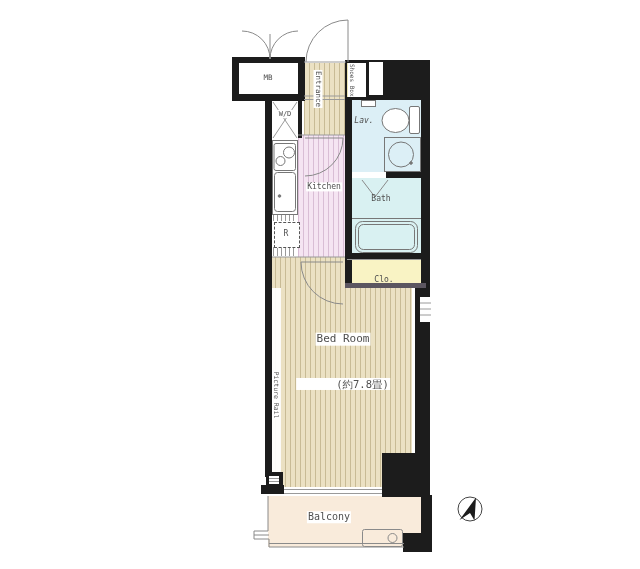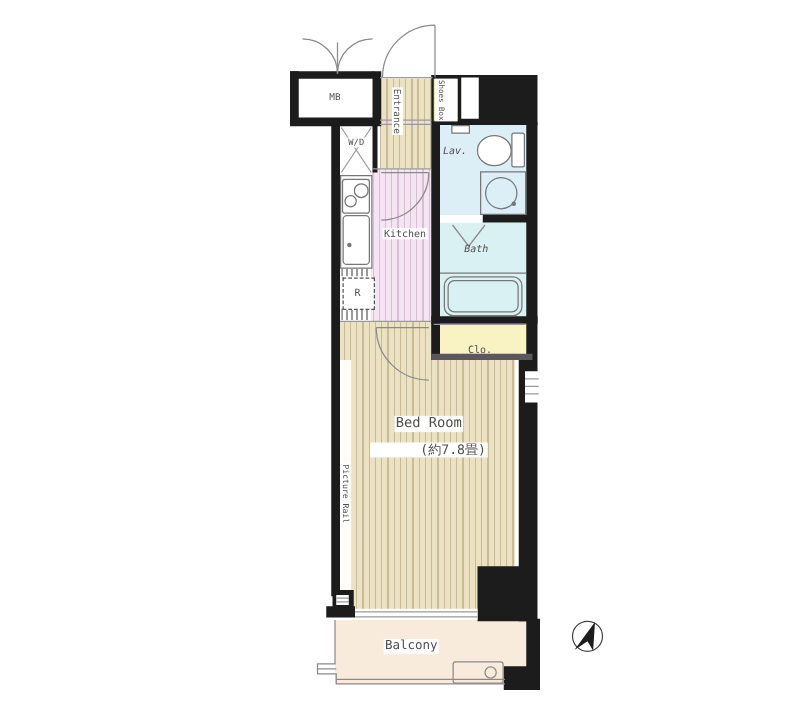--- a/index.html
+++ b/index.html
@@ -146,20 +146,20 @@
     </g>
   </svg>
 
   <div class="lbl" style="left:228px;top:78px;font-size:7.5px;">MB</div>
   <div class="vlbl" style="left:278px;top:89px;font-size:7.5px;">Entrance</div>
   <div class="vlbl nobg" style="left:317px;top:80px;font-size:6px;line-height:1.4;width:18px;height:32px;transform:translate(-50%,-50%);">Shoes Box</div>
   <div class="lbl" style="left:245px;top:114px;font-size:7px;">W/D</div>
   <div class="lbl" style="left:284px;top:187px;">Kitchen</div>
   <div class="lbl nobg" style="left:246px;top:234px;">R</div>
   <div class="lbl" style="left:324px;top:121px;background:transparent;font-style:italic;">Lav.</div>
-  <div class="lbl" style="left:341px;top:199px;background:transparent;font-style:italic;">Bath</div>
+  <div class="lbl" style="left:341px;top:199px;background:transparent;">Bath</div>
   <div class="lbl" style="left:344px;top:280px;background:transparent;">Clo.</div>
   <div class="lbl" style="left:303px;top:339px;font-size:11px;">Bed Room</div>
-  <div class="lbl" style="left:303px;top:360px;font-size:10.5px;padding-left:40px;">(約7.8畳)</div>
+  <div class="lbl" style="left:303px;top:384px;font-size:10.5px;padding-left:40px;">(約7.8畳)</div>
   <div class="vlbl nobg" style="left:236px;top:395px;font-size:6.5px;">Picture Rail</div>
   <div class="lbl" style="left:289px;top:517px;font-size:10px;">Balcony</div>
 
 </div>
 
 </body></html>

